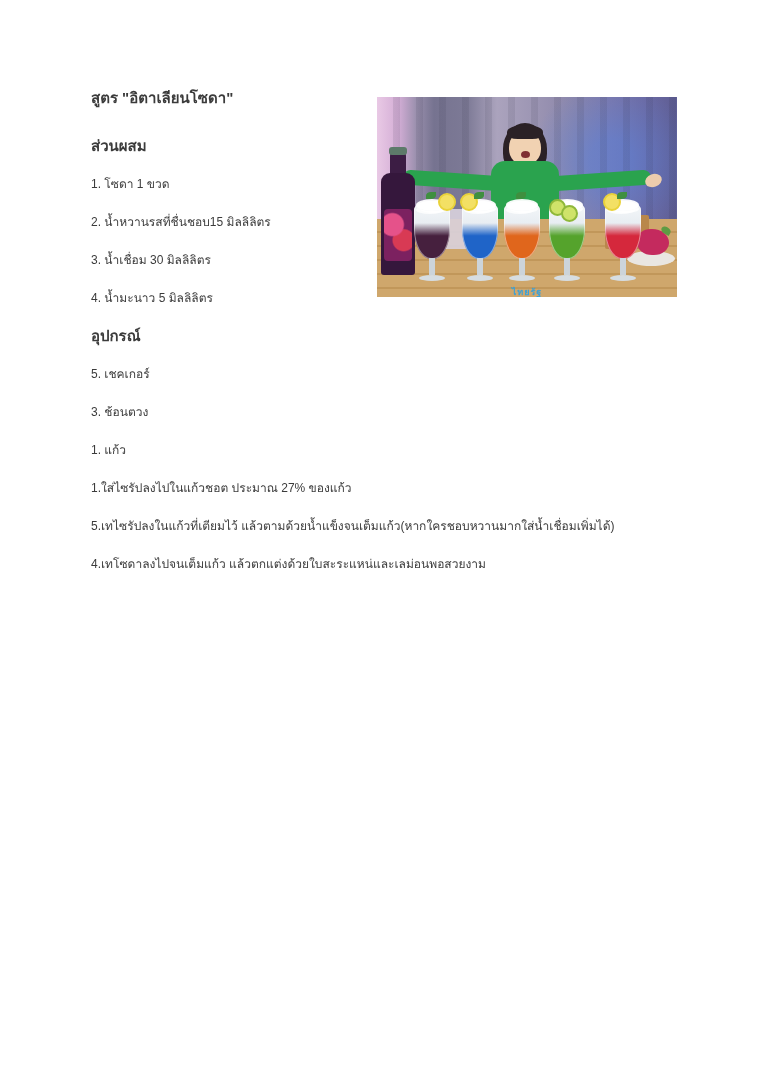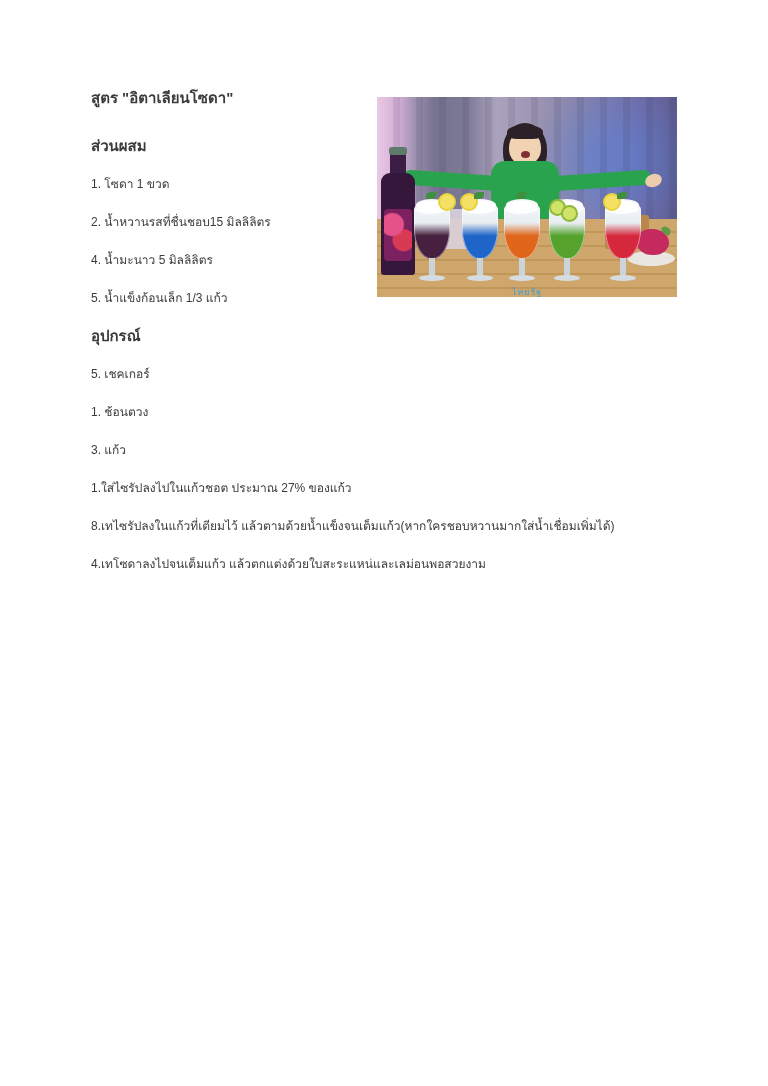--- a/index.html
+++ b/index.html
@@ -82,52 +82,52 @@
        box-shadow:2px 4px 0 -2px rgba(255,255,255,.85), -2px 5px 0 -2px rgba(255,255,255,.8);}
   .stem{left:17px;top:61px;width:6px;height:17px;background:#ccd4da;}
   .foot{left:7px;top:78px;width:26px;height:6px;background:#d6dde2;border-radius:50%;}
   .lemon{width:14px;height:14px;background:#f3e064;border:2px solid #e9d23a;border-radius:50%;top:-4px;}
   .lemon.lm-r{left:26px;} .lemon.lm-l{left:0px;}
   .lime{width:13px;height:13px;background:#cfe36a;border:2px solid #8fb83a;border-radius:50%;}
   .lime.l1{left:2px;top:2px;} .lime.l2{left:14px;top:8px;}
   .mint{left:14px;top:-5px;width:10px;height:7px;background:#3f8f3f;border-radius:50% 0 50% 0;}
   .watermark{
     left:0;right:0;top:188px;text-align:center;
-    font-size:9px;color:#3aa0d8;font-weight:normal;letter-spacing:1px;
+    font-size:9px;color:#3aa0d8;font-weight:bold;letter-spacing:1px;
   }
 </style>
 </head>
 <body style="color: rgb(59, 59, 59);">
 
 <div class="text-col">
   <p class="doc-title">สูตร "อิตาเลียนโซดา"</p>
 
   <div class="section sec-ingredients">
     <p class="sec-heading">ส่วนผสม</p>
     <div>
         <p class="line">1. โซดา 1 ขวด</p>
         <p class="line">2. น้ำหวานรสที่ชื่นชอบ15 มิลลิลิตร</p>
+        <p class="line">3. น้ำเชื่อม 30 มิลลิลิตร</p>
         <p class="line">4. น้ำมะนาว 5 มิลลิลิตร</p>
-        <p class="line">5. น้ำแข็งก้อนเล็ก 1/3 แก้ว</p>
       </div>
   </div>
 
   <div class="section sec-equipment">
     <p class="sec-heading">อุปกรณ์</p>
     <div>
         <p class="line">5. เชคเกอร์</p>
-        <p class="line">1. ช้อนตวง</p>
-        <p class="line">3. แก้ว</p>
+        <p class="line">3. ช้อนตวง</p>
+        <p class="line">1. แก้ว</p>
       </div>
   </div>
 
   <div class="section sec-steps">
     <div>
         <p class="line">1.ใส่ไซรัปลงไปในแก้วชอต ประมาณ 27% ของแก้ว</p>
-        <p class="line">8.เทไซรัปลงในแก้วที่เตียมไว้ แล้วตามด้วยน้ำแข็งจนเต็มแก้ว(หากใครชอบหวานมากใส่น้ำเชื่อมเพิ่มได้)</p>
+        <p class="line">5.เทไซรัปลงในแก้วที่เตียมไว้ แล้วตามด้วยน้ำแข็งจนเต็มแก้ว(หากใครชอบหวานมากใส่น้ำเชื่อมเพิ่มได้)</p>
         <p class="line">4.เทโซดาลงไปจนเต็มแก้ว แล้วตกแต่งด้วยใบสะระแหน่และเลม่อนพอสวยงาม</p>
       </div>
   </div>
 </div>
 
 <div class="photo">
   <div class="wall"></div>
   <div class="curtain"></div>
 
   <div class="arm arm-l"></div>

